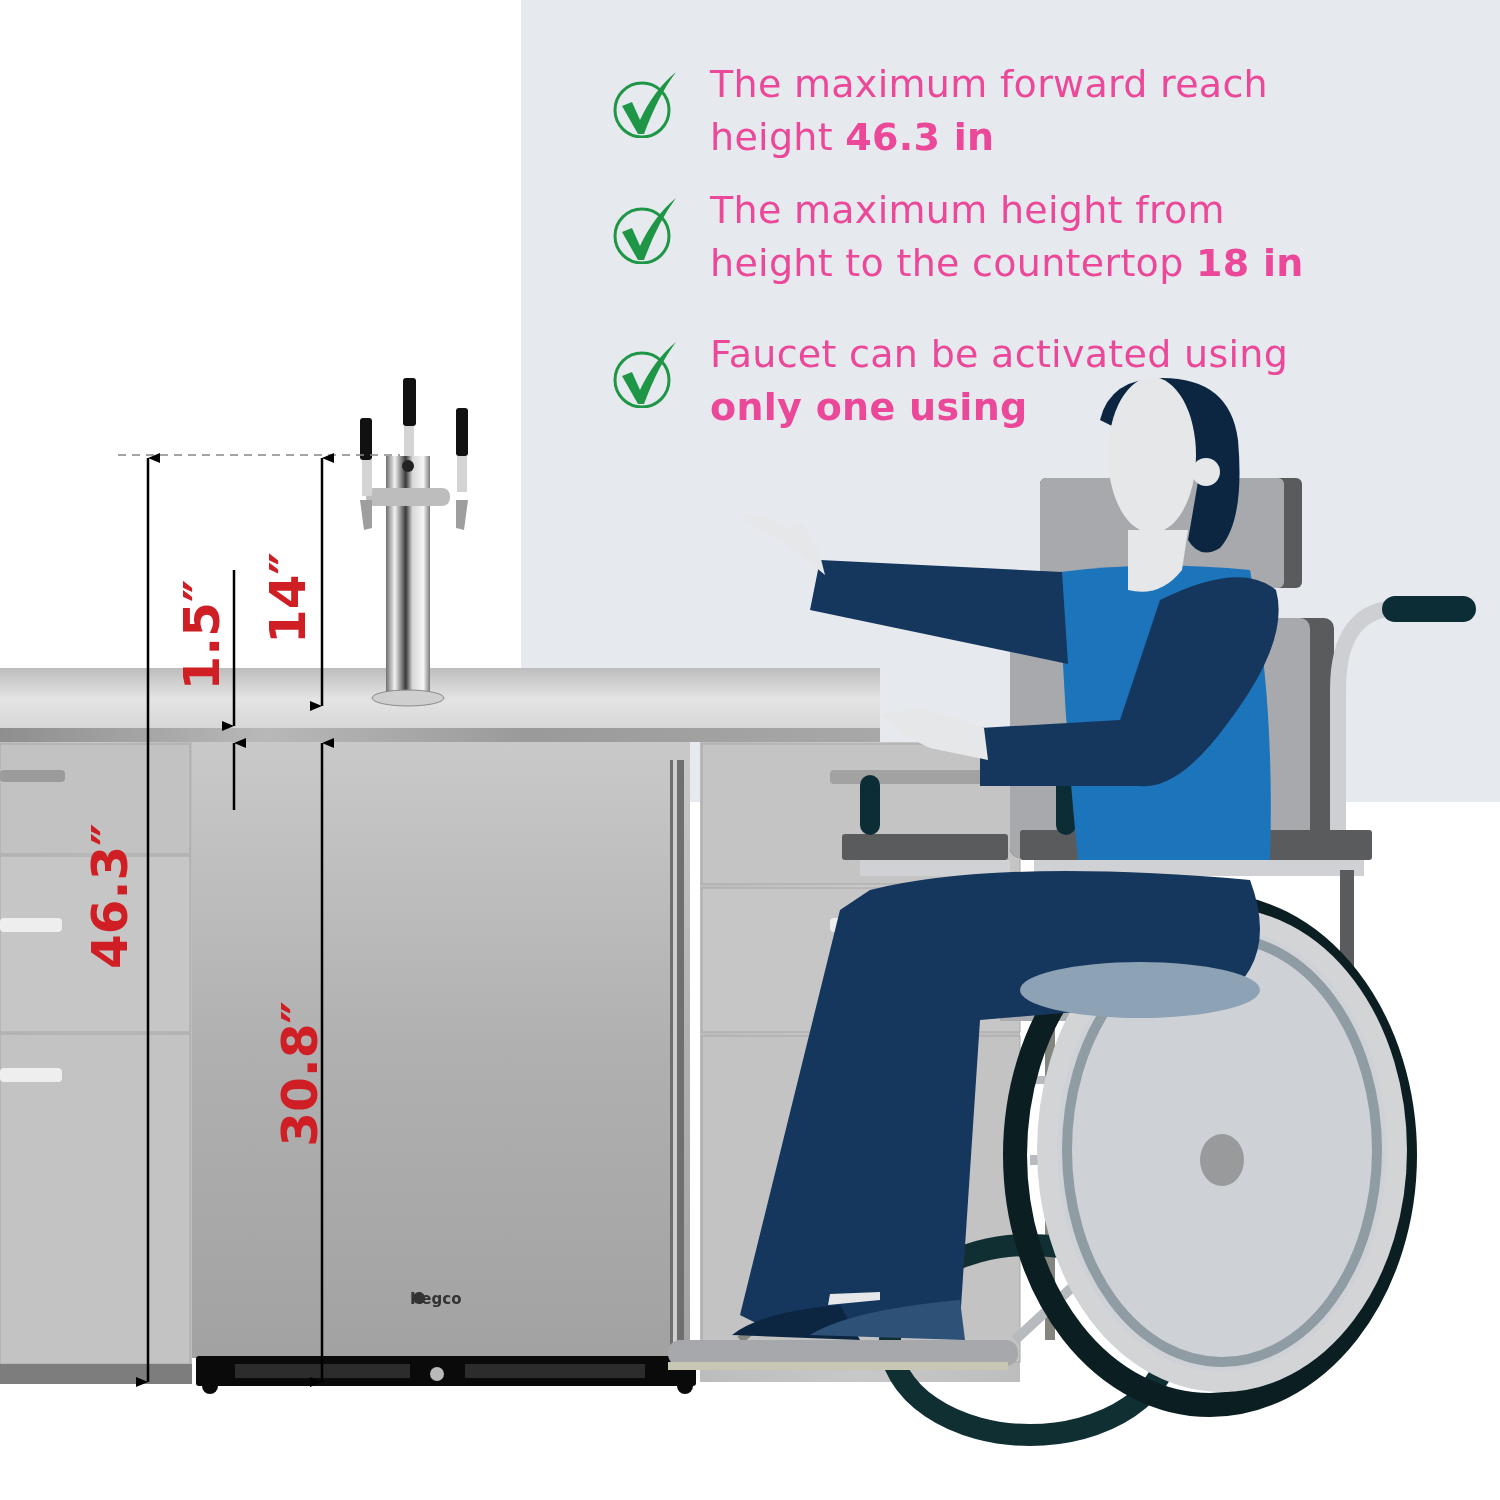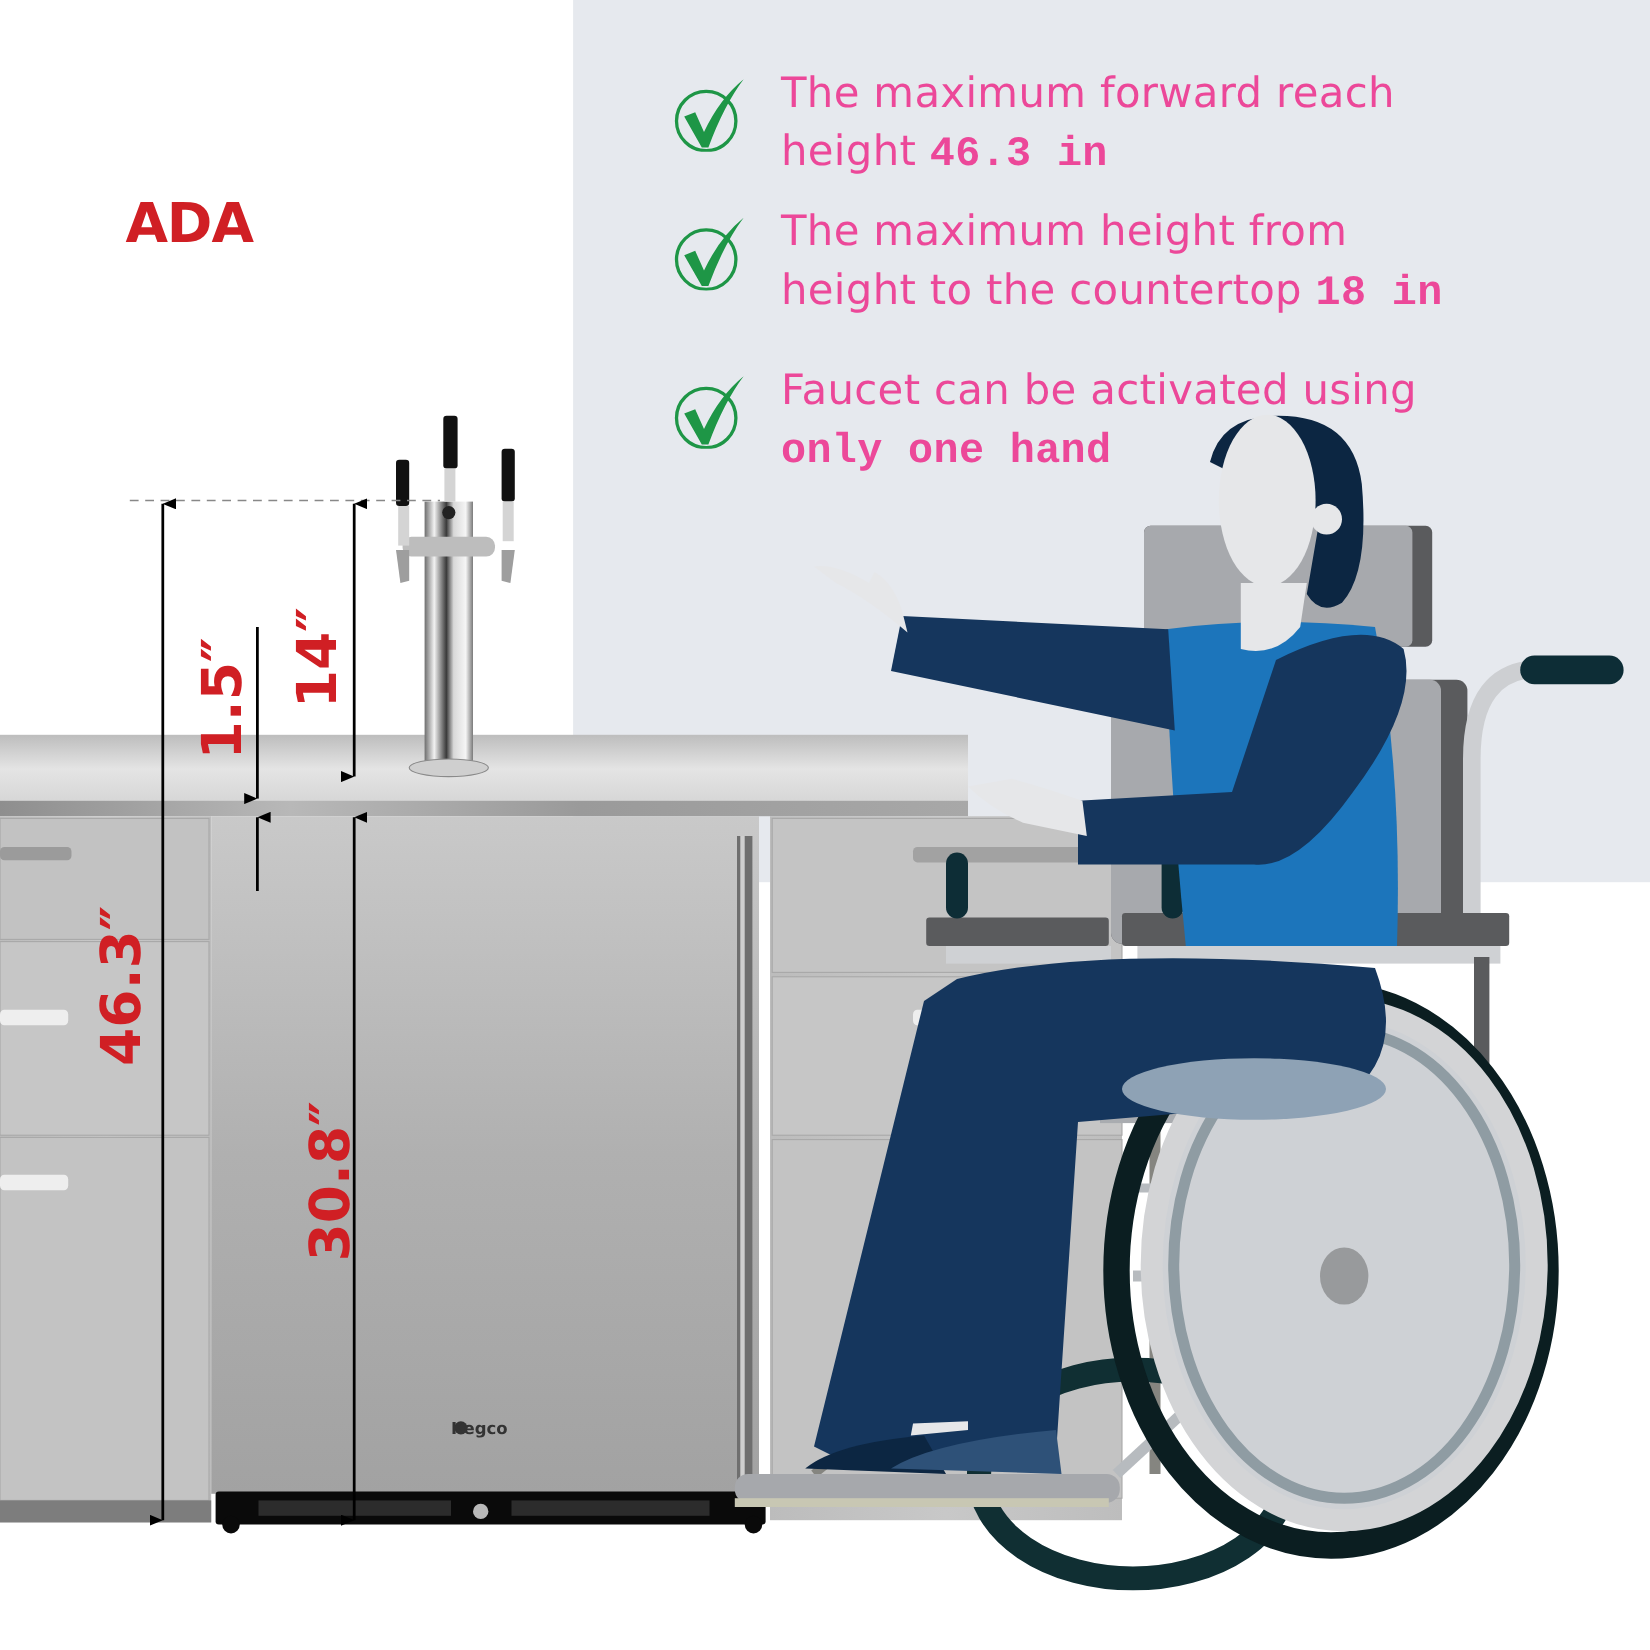--- a/index.html
+++ b/index.html
@@ -4,32 +4,31 @@
 <style>
   html, body { margin:0; padding:0; background:#ffffff; }
   body { width:1500px; height:1500px; position:relative; overflow:hidden; font-family:"DejaVu Sans", sans-serif; }
   .panel { position:absolute; left:521px; top:0; width:979px; height:802px; background:#e6e9ee; }
   .title { position:absolute; left:114px; top:168px; color:#d01f24; font-family:"DejaVu Sans", sans-serif; font-weight:bold; font-size:50px; line-height:70px; letter-spacing:-1px; }
   .title div { white-space:nowrap; }
   .checklist { position:absolute; left:610px; top:58px; width:880px; }
   .check-item { position:absolute; left:0; width:880px; }
   .check-icon { position:absolute; left:0; width:70px; height:70px; }
   .check-text { position:absolute; left:100px; color:#ec4899; font-size:38px; line-height:53px; font-family:"DejaVu Sans", sans-serif; font-weight:normal; white-space:nowrap; letter-spacing:0.3px; }
-  .check-text b { font-weight:bold;font-family:Liberation Mono, monospace; }
+  .check-text b { font-weight:bold; }
   .scene { position:absolute; left:0; top:0; width:1500px; height:1500px; }
   .dim-label { position:absolute; color:#d01f24; font-weight:bold; font-family:"DejaVu Sans", sans-serif; transform-origin:center center; transform:rotate(-90deg); white-space:nowrap; text-align:center; }
   .brand { position:absolute; left:410px; top:1290px; font-size:15px; color:#333; font-weight:bold; font-family:"DejaVu Sans", sans-serif; }
 </style>
 </head>
 <body>
 
 <div class="panel"></div>
 
 <div class="title">
-  <div>ADA</div>
 </div>
 
 <svg class="scene" viewBox="0 0 1500 1500" xmlns="http://www.w3.org/2000/svg">
   <defs>
     <linearGradient id="counterTop" x1="0" y1="0" x2="0" y2="1">
       <stop offset="0" stop-color="#bdbdbd"></stop>
       <stop offset="0.5" stop-color="#e4e4e4"></stop>
       <stop offset="1" stop-color="#d6d6d6"></stop>
     </linearGradient>
     <linearGradient id="counterEdge" x1="0" y1="0" x2="1" y2="0">
@@ -206,16 +205,16 @@
       <div><span>height to the countertop </span><b>18 in</b></div>
     </div>
   </div>
   <div class="check-item" style="top:270px;">
     <svg class="check-icon" viewBox="0 0 70 70" style="top:10px;">
       <circle cx="32" cy="42" r="27" fill="none" stroke="#1e9646" stroke-width="3"></circle>
       <path d="M12,38 L22,34 L30,52 Q44,22 66,4 Q48,28 34,66 L28,66 Z" fill="#1e9646"></path>
     </svg>
     <div class="check-text" style="top:0;">
       <div>Faucet can be activated using</div>
-      <div><span></span><b>only one hand</b></div>
+      <div><span></span><b>only one using</b></div>
     </div>
   </div>
 </div>
 
 </body></html>

